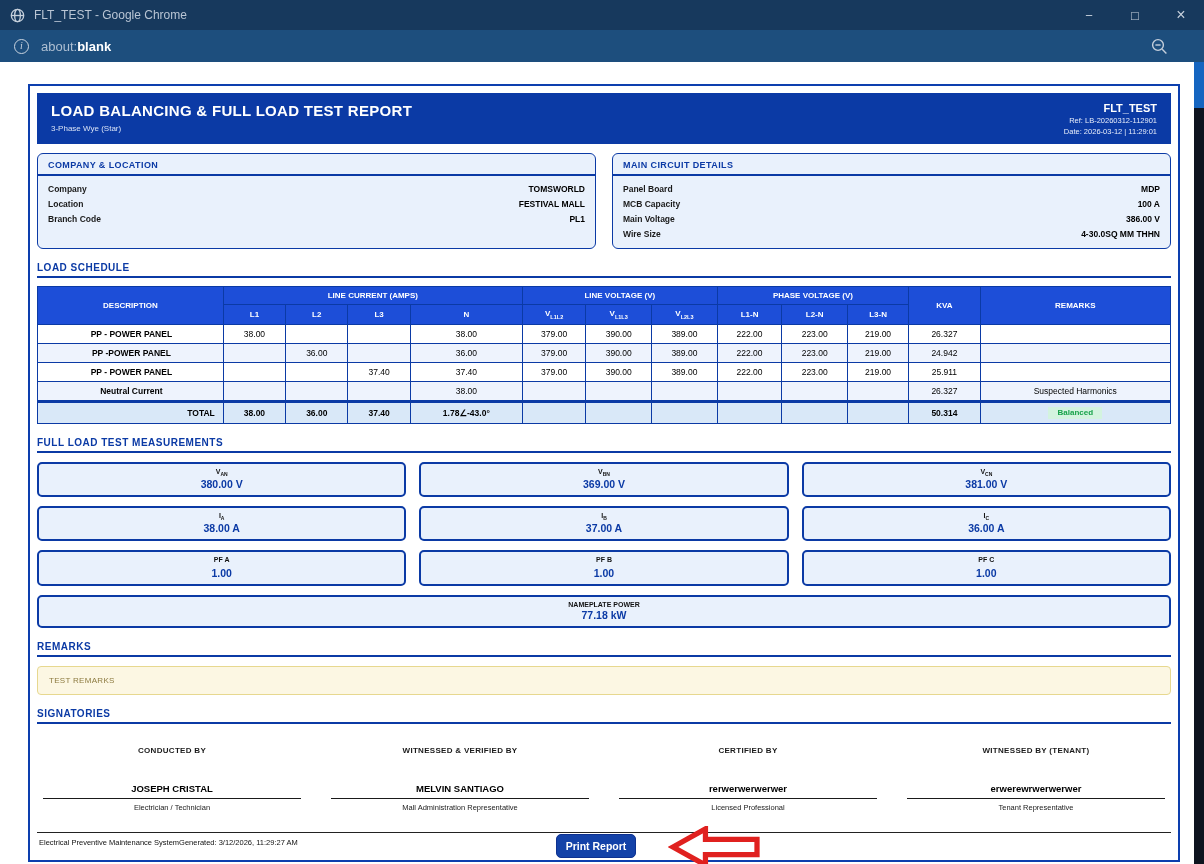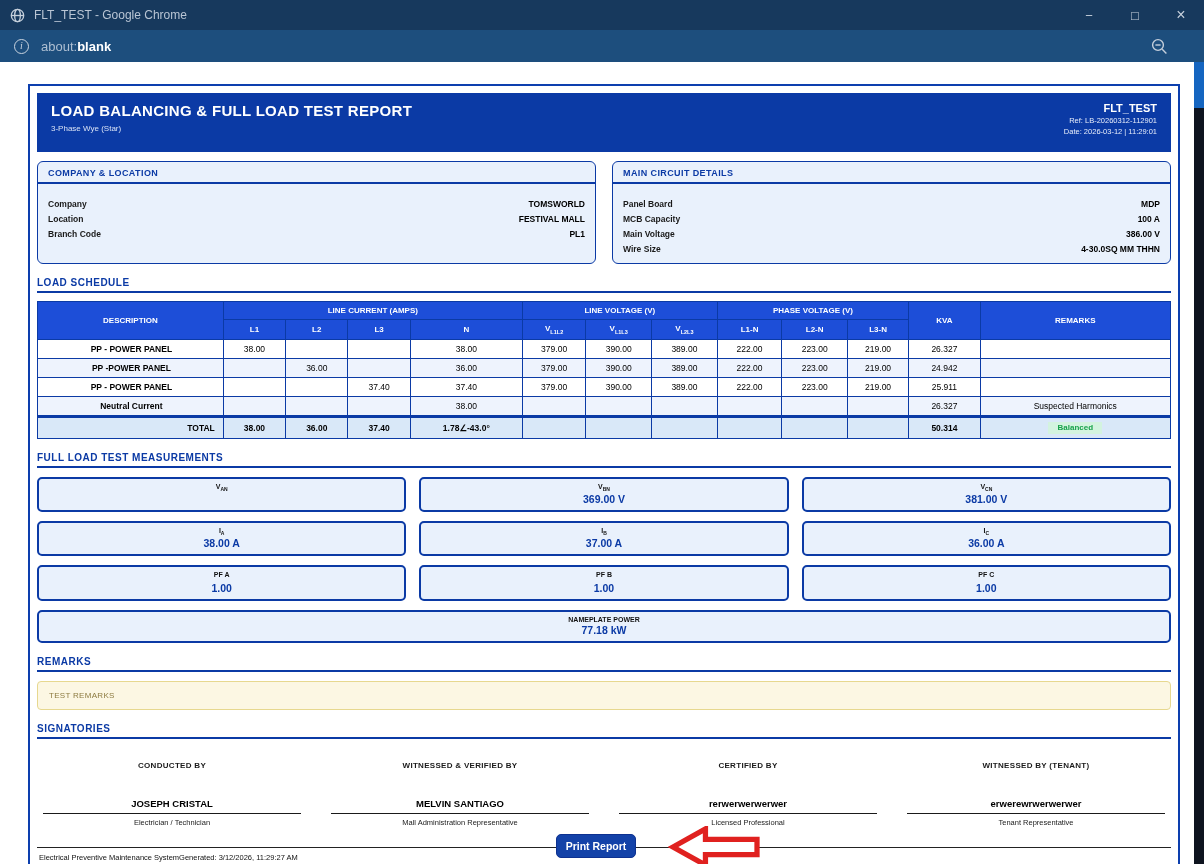--- a/index.html
+++ b/index.html
@@ -24,32 +24,32 @@
   .zoom-icon { margin-right:22px; }
 
   
   .content { position:relative; height:802px; background:#fff; }
   .vscroll { position:absolute; right:0; top:0; bottom:0; width:10px; background:#0e141f; }
   .vthumb { position:absolute; top:0; left:0; right:0; height:46px; background:#1565c0; }
 
   .card { position:absolute; left:28px; top:22px; width:1152px;
     border:2px solid #0d3fae; padding:7px 7px 6px 7px; background:#fff; }
 
-  .rpt-head { background:#0b3aa5; color:#fff; padding:9px 14px 16px; display:flex; justify-content:space-between; }
+  .rpt-head { background:#0b3aa5; color:#fff; padding:9px 14px 8px; display:flex; justify-content:space-between; }
   .rpt-title { font-size:15px; font-weight:bold; letter-spacing:.3px; }
   .rpt-sub { font-size:8px; margin-top:5px; color:#d7e1f5; }
   .rpt-meta { text-align:right; }
   .rpt-code { font-size:11px; font-weight:bold; }
   .rpt-ref, .rpt-date { font-size:7.5px; margin-top:2px; color:#e6ecfa; }
 
   .panels { display:flex; gap:16px; margin-top:9px; }
   .panel { flex:1; background:#e9f1fc; border:1.5px solid #0b3aa5; border-radius:6px; overflow:hidden; }
   .panel-title { font-size:9px; font-weight:bold; color:#0b3aa5; letter-spacing:.4px;
     padding:6px 10px 4px; border-bottom:2px solid #0b3aa5; }
-  .panel-body { padding:12px 10px 7px; }
+  .panel-body { padding:5px 10px 7px; }
   .kv { display:flex; justify-content:space-between; font-size:8.5px; padding:2.5px 0; }
   .kv .k { font-weight:bold; color:#1a1a1a; }
   .kv .v { font-weight:bold; color:#000; }
 
   .sec-title { font-size:10px; font-weight:bold; color:#0b3aa5; letter-spacing:.5px;
     border-bottom:2px solid #0b3aa5; padding-bottom:3px; margin:13px 0 0; }
 
   table.ls { width:100%; border-collapse:collapse; margin-top:8px; }
   .ls th, .ls td { border:1px solid #0b3aa5; }
   .ls thead th { background:#1d4ed8; color:#fff; font-size:8px; font-weight:bold;
@@ -291,20 +291,21 @@
           <td>50.314</td>
           <td><span class="badge">Balanced</span></td>
         </tr>
       </tbody>
     </table>
 
     <div class="sec-title">FULL LOAD TEST MEASUREMENTS</div>
     <div class="mgrid">
       <div class="mbox">
           <div class="mlabel"><span>V</span><sub>AN</sub></div>
+          <div class="mvalue">380.00 V</div>
         </div>
       <div class="mbox">
           <div class="mlabel"><span>V</span><sub>BN</sub></div>
           <div class="mvalue">369.00 V</div>
         </div>
       <div class="mbox">
           <div class="mlabel"><span>V</span><sub>CN</sub></div>
           <div class="mvalue">381.00 V</div>
         </div>
       <div class="mbox">

